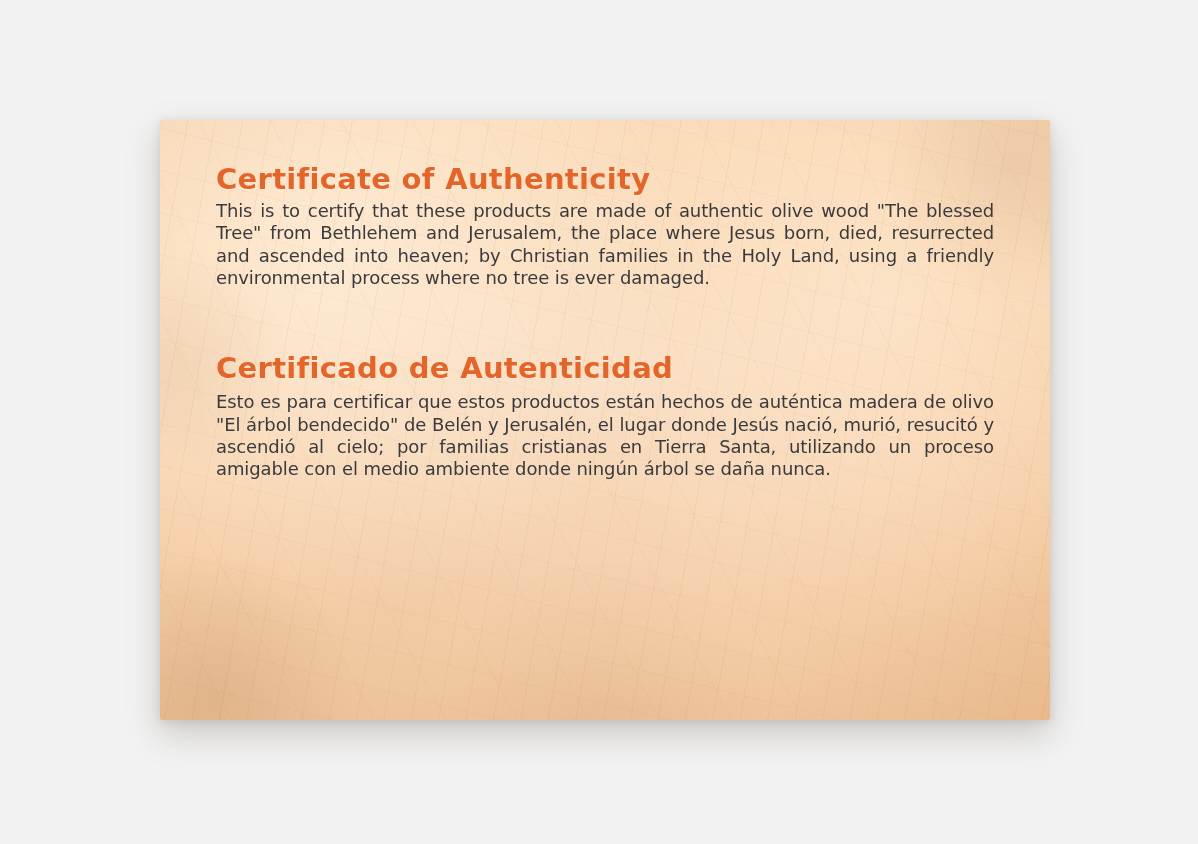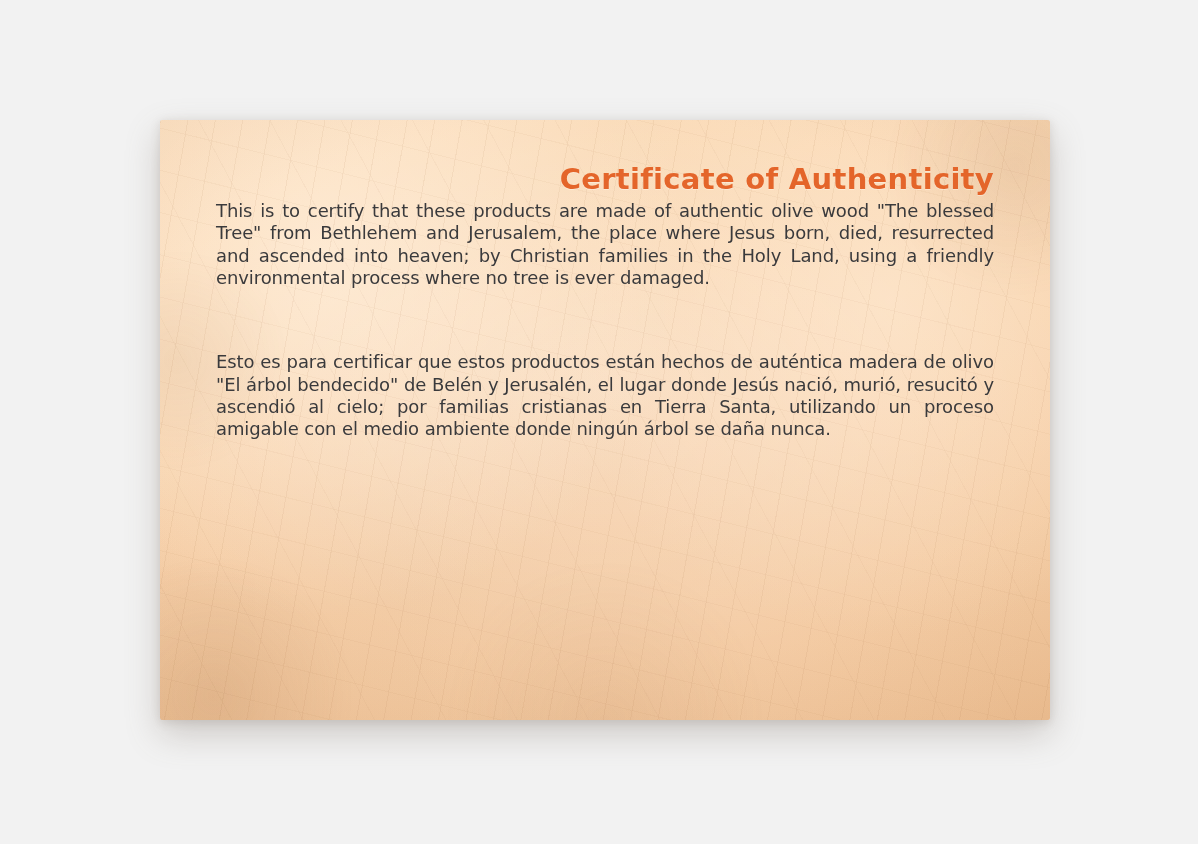--- a/index.html
+++ b/index.html
@@ -81,21 +81,21 @@
   }
 
   .content {
     position: relative;
     z-index: 3;
     padding: 42px 56px 0 56px;
     box-sizing: border-box;
   }
 
   .cert-title {
-    text-align: right;
+    text-align: left;
     color: #e4652a;
     font-family: "DejaVu Sans", sans-serif;
     font-weight: bold;
     font-size: 29px;
     letter-spacing: 0.3px;
     margin: 0 0 4px 0;
     text-shadow: 0 1px 0 rgba(255,255,255,0.35);
   }
 
   .cert-body {
@@ -128,19 +128,20 @@
     <div class="content">
 
       <div class="block block-en">
         <h1 class="cert-title">Certificate of Authenticity</h1>
         <p class="cert-body">This is to certify that these products are made of authentic olive wood "The blessed Tree" from Bethlehem and Jerusalem, the place where Jesus born, died, resurrected and ascended into heaven; by Christian families in the Holy Land, using a friendly environmental process where no tree is ever damaged.</p>
       </div>
 
       <div class="block-gap"></div>
 
       <div class="block block-es">
+        <h1 class="cert-title">Certificado de Autenticidad</h1>
         <p class="cert-body">Esto es para certificar que estos productos están hechos de auténtica madera de olivo "El árbol bendecido" de Belén y Jerusalén, el lugar donde Jesús nació, murió, resucitó y ascendió al cielo; por familias cristianas en Tierra Santa, utilizando un proceso amigable con el medio ambiente donde ningún árbol se daña nunca.</p>
       </div>
 
     </div>
   </div>
 
 </div>
 
 </body></html>

